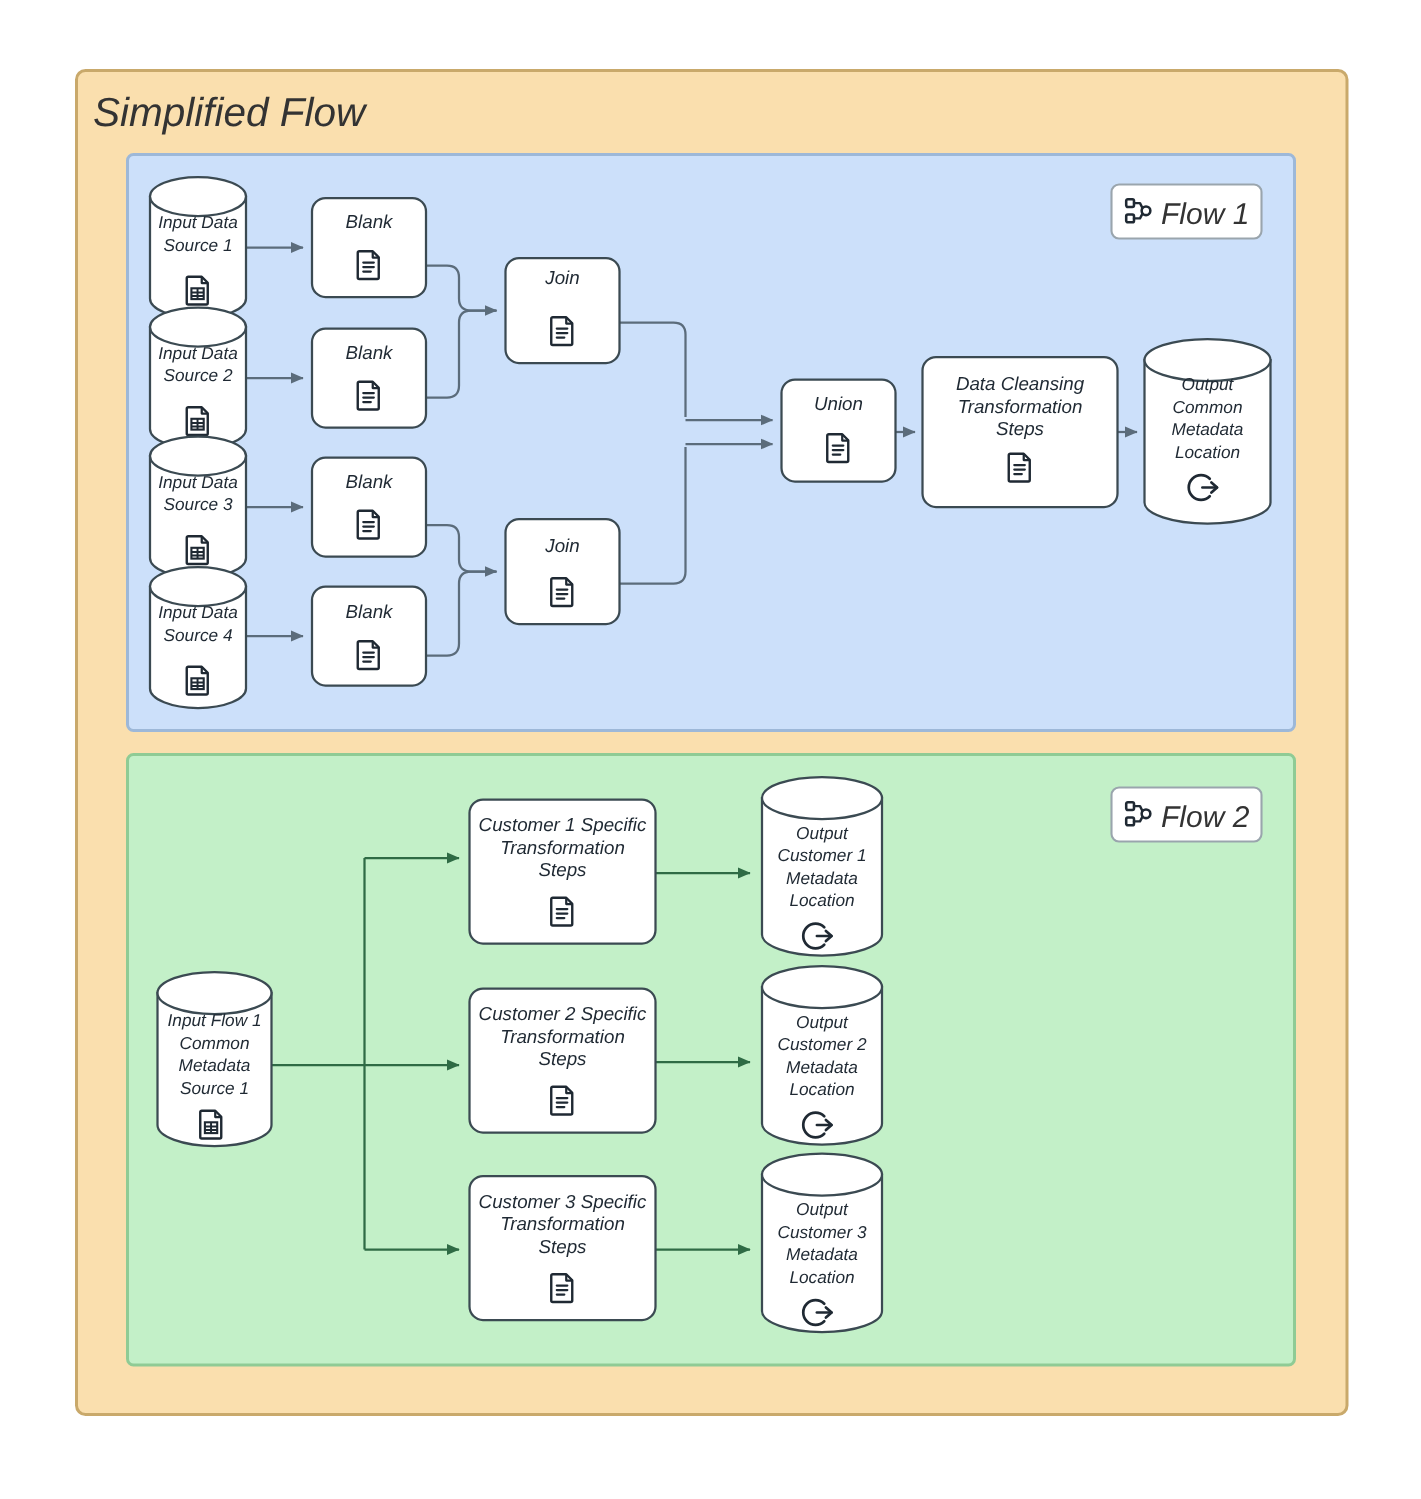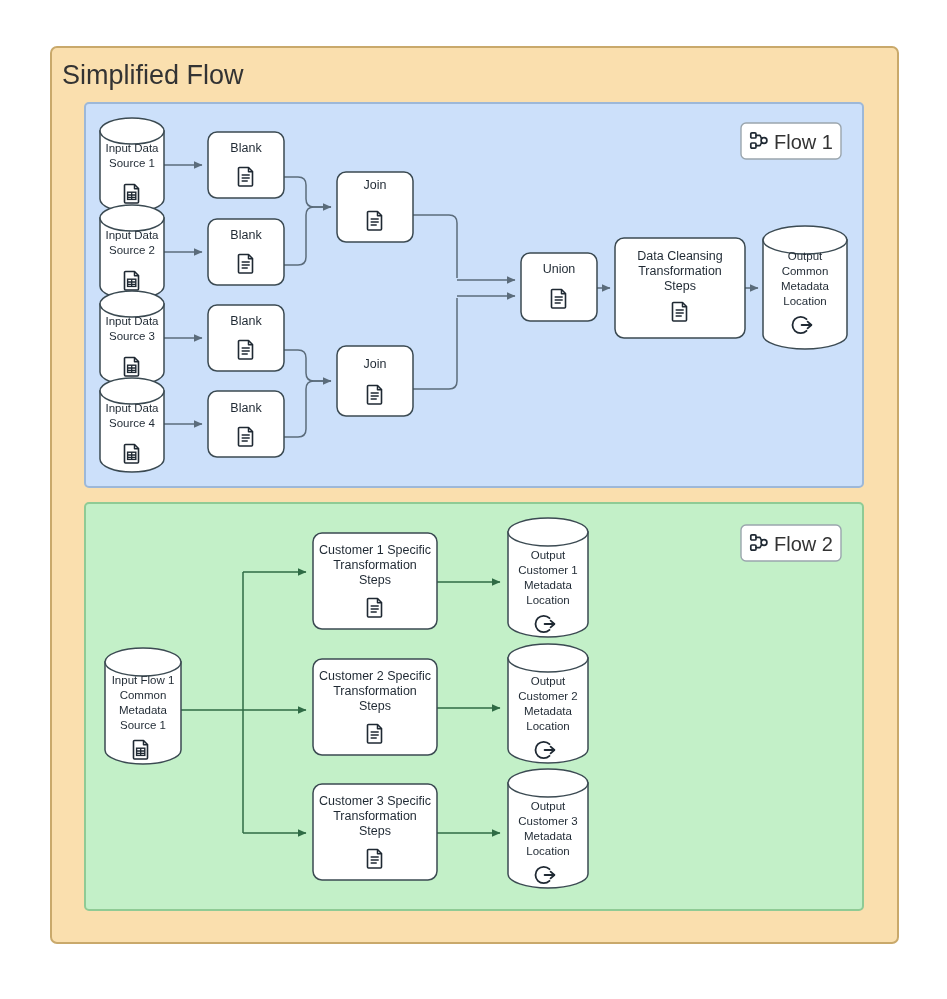--- a/index.html
+++ b/index.html
@@ -10,20 +10,21 @@
   body {
     width: 947px;
     height: 999px;
     font-family: "Liberation Sans", sans-serif;
     overflow: hidden;
   }
   #canvas {
     position: relative;
     width: 947px;
     height: 713px;
+    font-style: italic;
   }
   svg.diagram {
     position: absolute;
     top: 0; left: 0;
     width: 947px;
     height: 999px;
   }
   .node-text {
     font-family: "Liberation Sans", sans-serif;
     fill: #1f2933;

